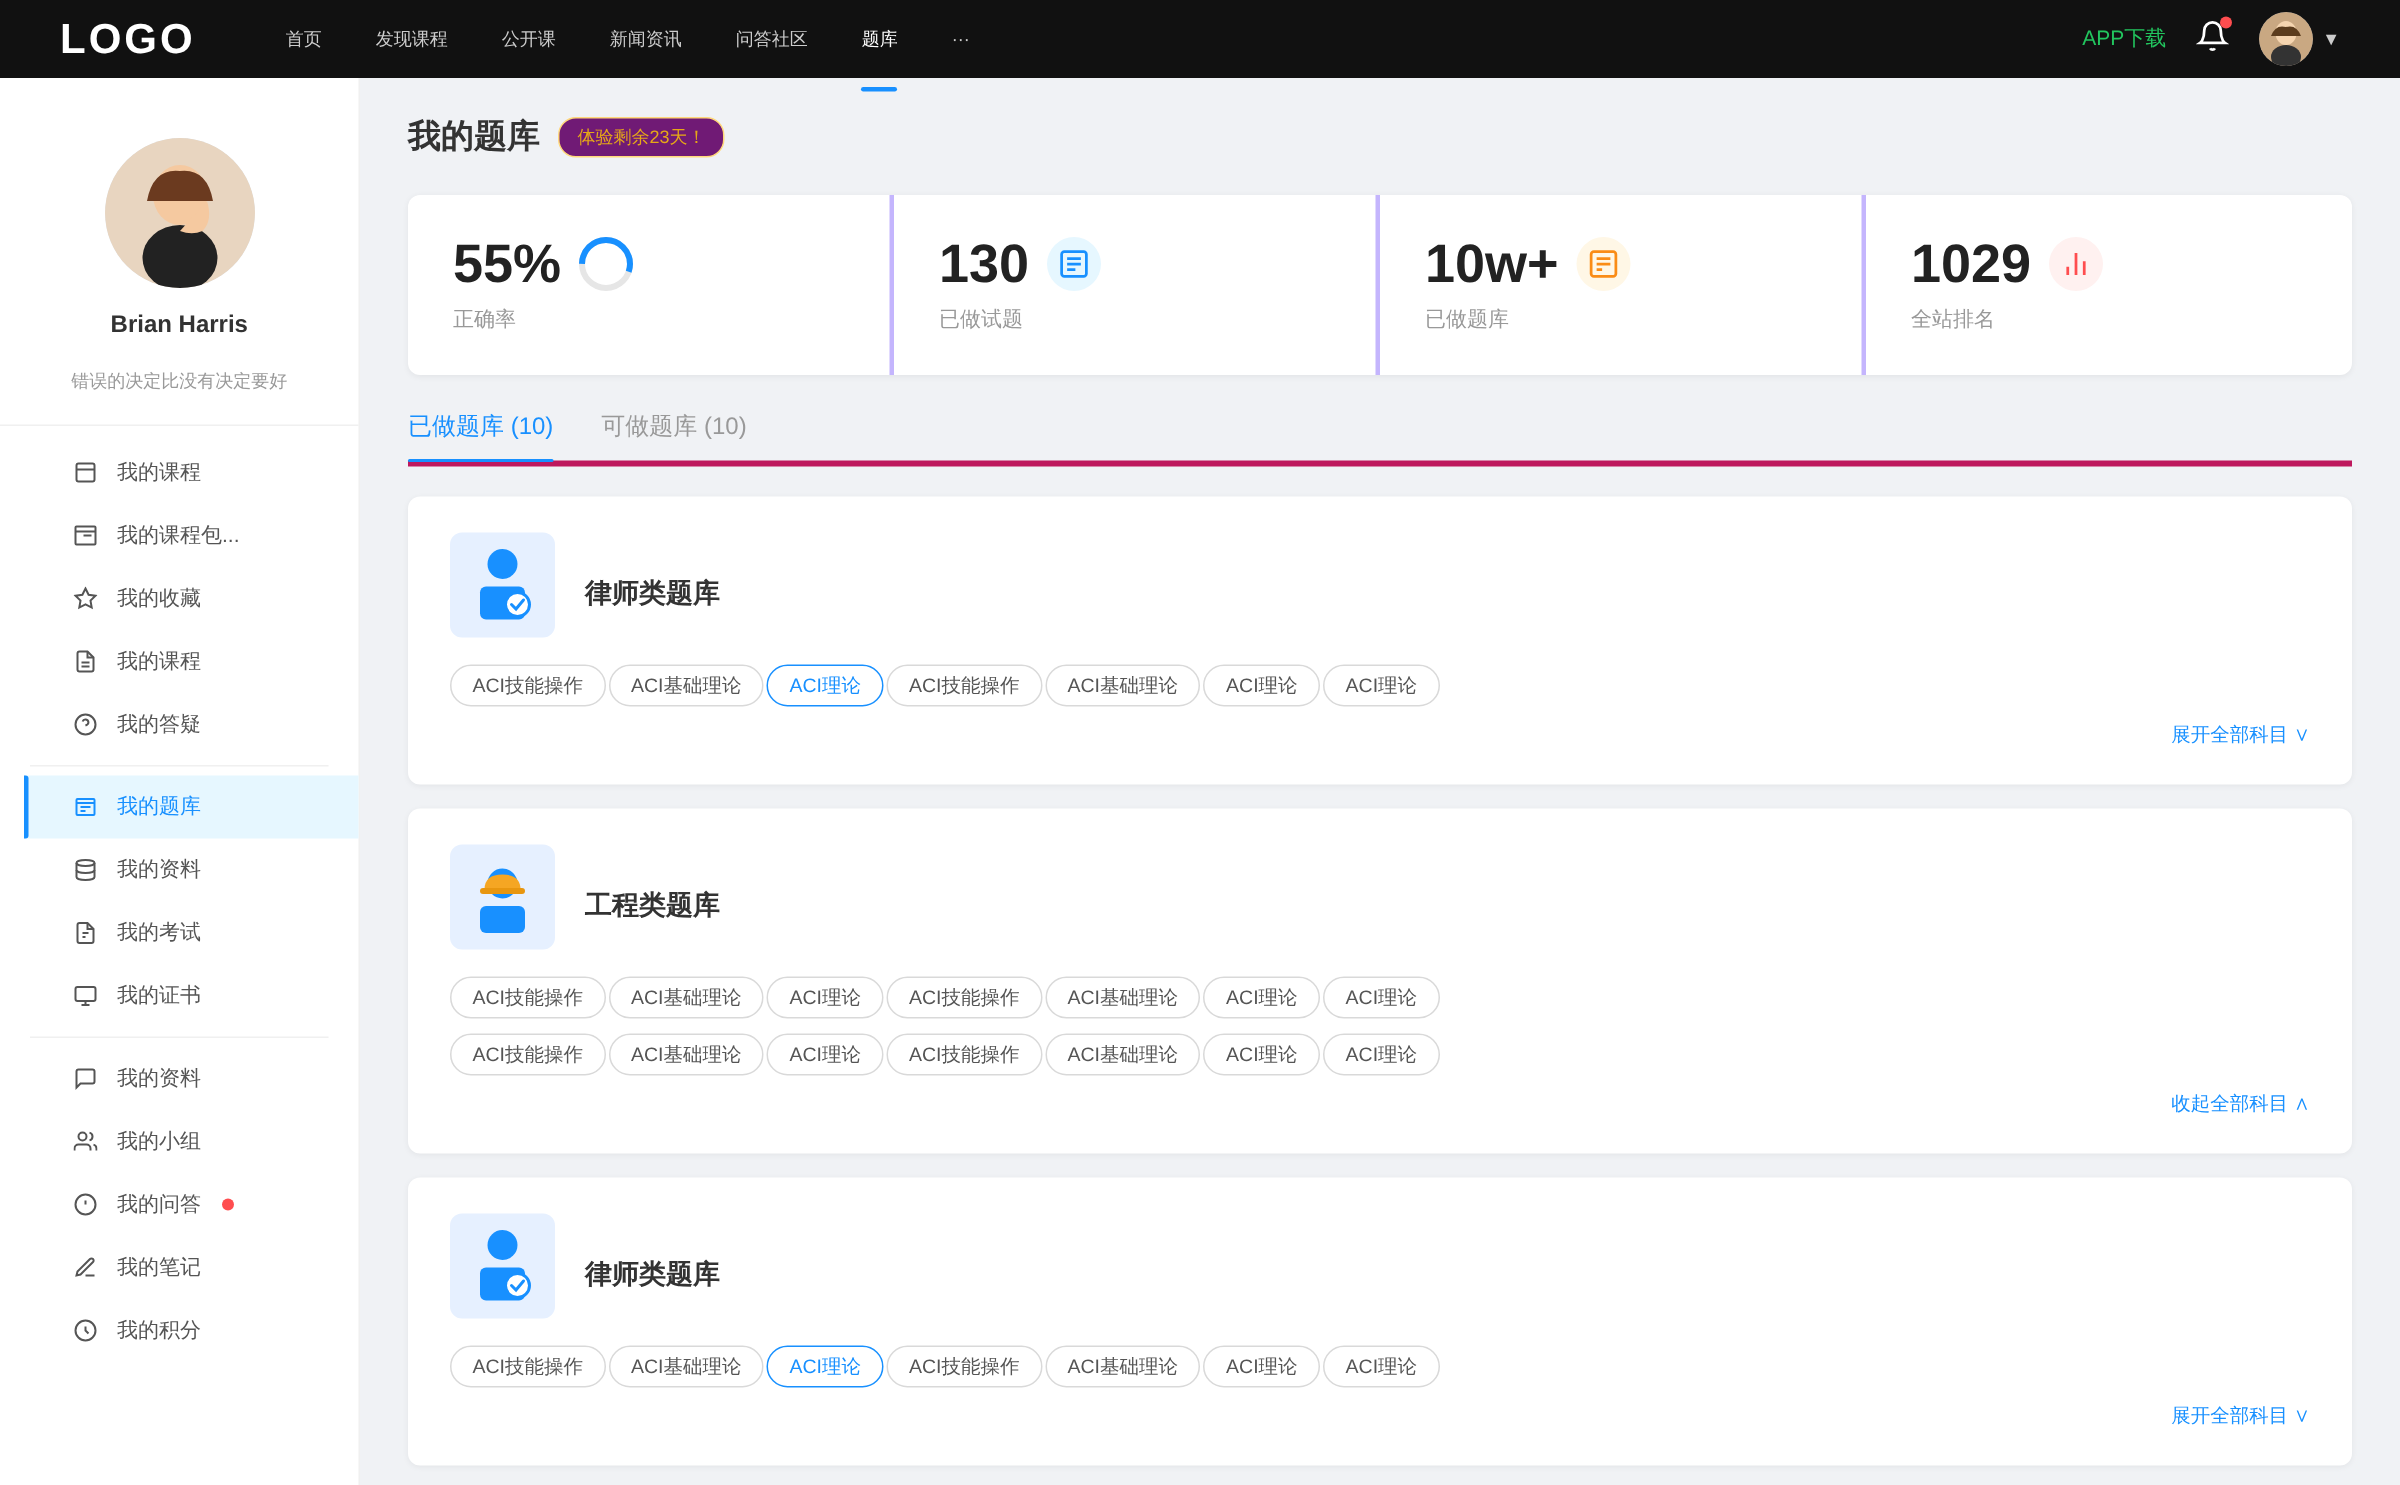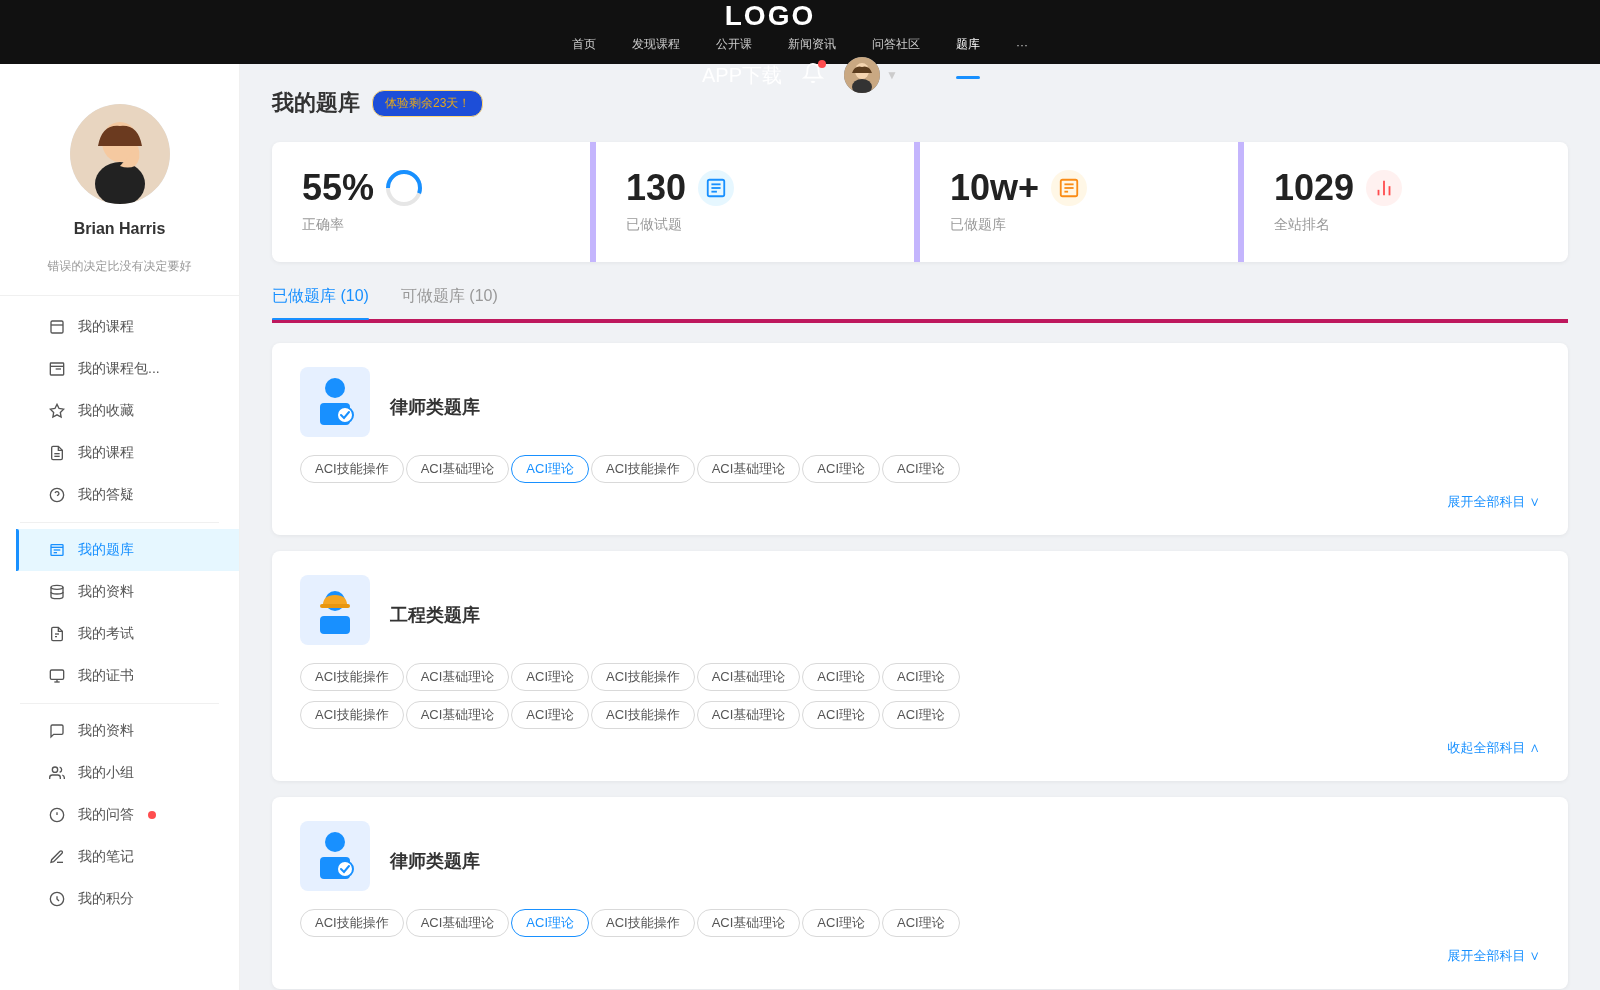--- a/index.html
+++ b/index.html
@@ -1,27 +1,26 @@
 <!DOCTYPE html>
 <html><head>
   <meta charset="utf-8">
   <style>
     * { box-sizing: border-box; margin: 0; padding: 0; }
     body { font-family: -apple-system, BlinkMacSystemFont, 'PingFang SC', 'Microsoft YaHei', sans-serif; background: #f0f2f5; color: #333; }
 
     
     .header {
       background: #111;
-      height: 64px;
+      height: 52px;
       display: flex;
       align-items: center;
       padding: 0 40px;
       position: relative;
       z-index: 100;
-      flex-direction: column;
     }
     .header-logo {
       color: #fff;
       font-size: 28px;
       font-weight: bold;
       letter-spacing: 2px;
       margin-right: 60px;
     }
     .header-nav {
       display: flex;
@@ -49,22 +48,22 @@
       height: 3px;
       background: #1890ff;
       border-radius: 2px;
     }
     .header-right {
       display: flex;
       align-items: center;
       gap: 20px;
     }
     .app-download {
-      color: #ffffff;
-      font-size: 20px;
+      color: #22c55e;
+      font-size: 14px;
       cursor: pointer;
     }
     .bell-icon {
       position: relative;
       cursor: pointer;
     }
     .bell-svg { color: #fff; }
     .bell-dot {
       position: absolute;
       top: -2px;
@@ -199,40 +198,40 @@
       align-items: center;
       gap: 12px;
       margin-bottom: 24px;
     }
     .page-title {
       font-size: 22px;
       font-weight: 600;
       color: #333;
     }
     .trial-badge {
-      background: #1d4ed8;
+      background: #701a75;
       color: #e6a817;
       font-size: 12px;
       padding: 4px 12px;
       border-radius: 12px;
       border: 1px solid #ffd87a;
     }
 
     
     .stats-grid {
       display: grid;
       grid-template-columns: repeat(4, 1fr);
       background: #fff;
       border-radius: 8px;
       margin-bottom: 24px;
       box-shadow: 0 1px 4px rgba(0,0,0,0.06);
     }
     .stat-item {
       padding: 28px 30px;
-      border-right: 6px solid #c4b5fd;
+      border-right: 3px solid #c4b5fd;
       display: flex;
       flex-direction: column;
       gap: 6px;
     }
     .stat-item:last-child { border-right: none; }
     .stat-row {
       display: flex;
       align-items: center;
       gap: 12px;
     }

